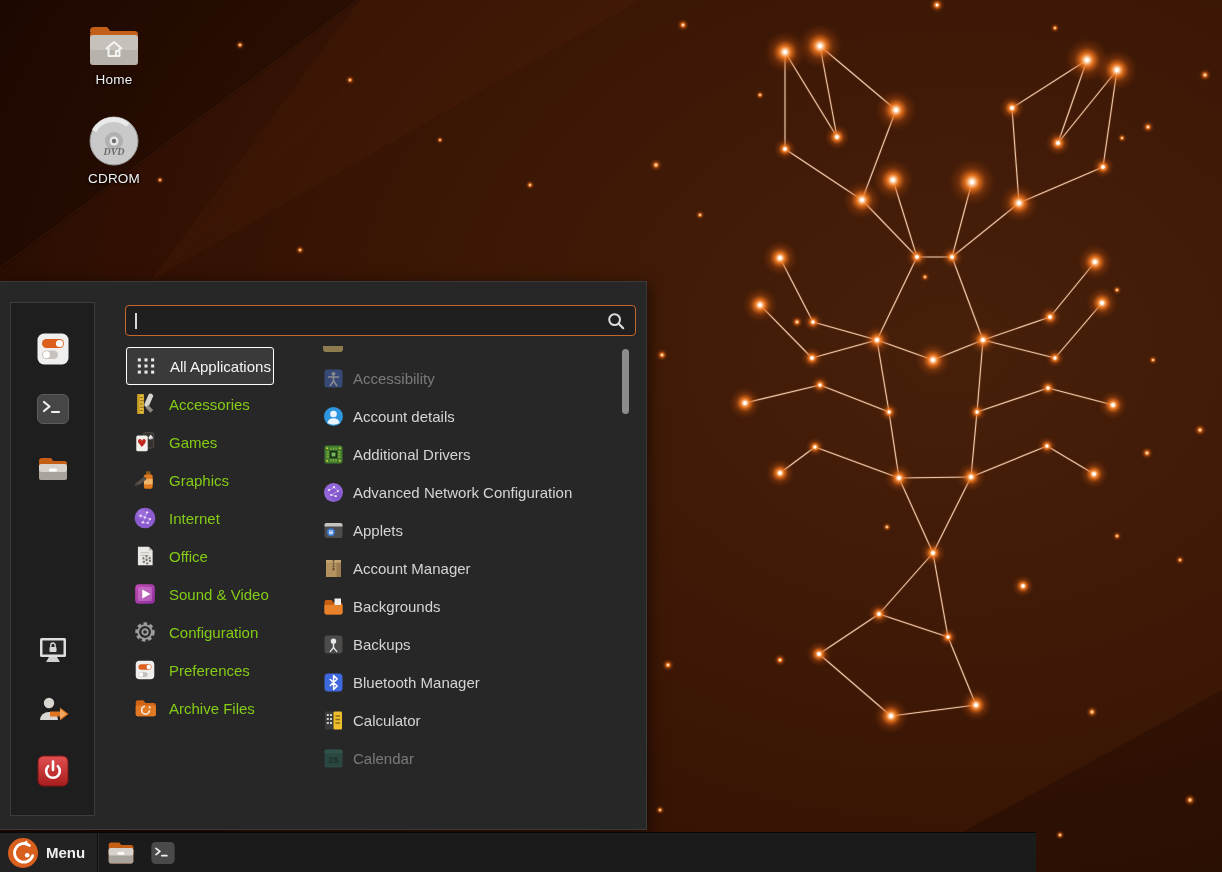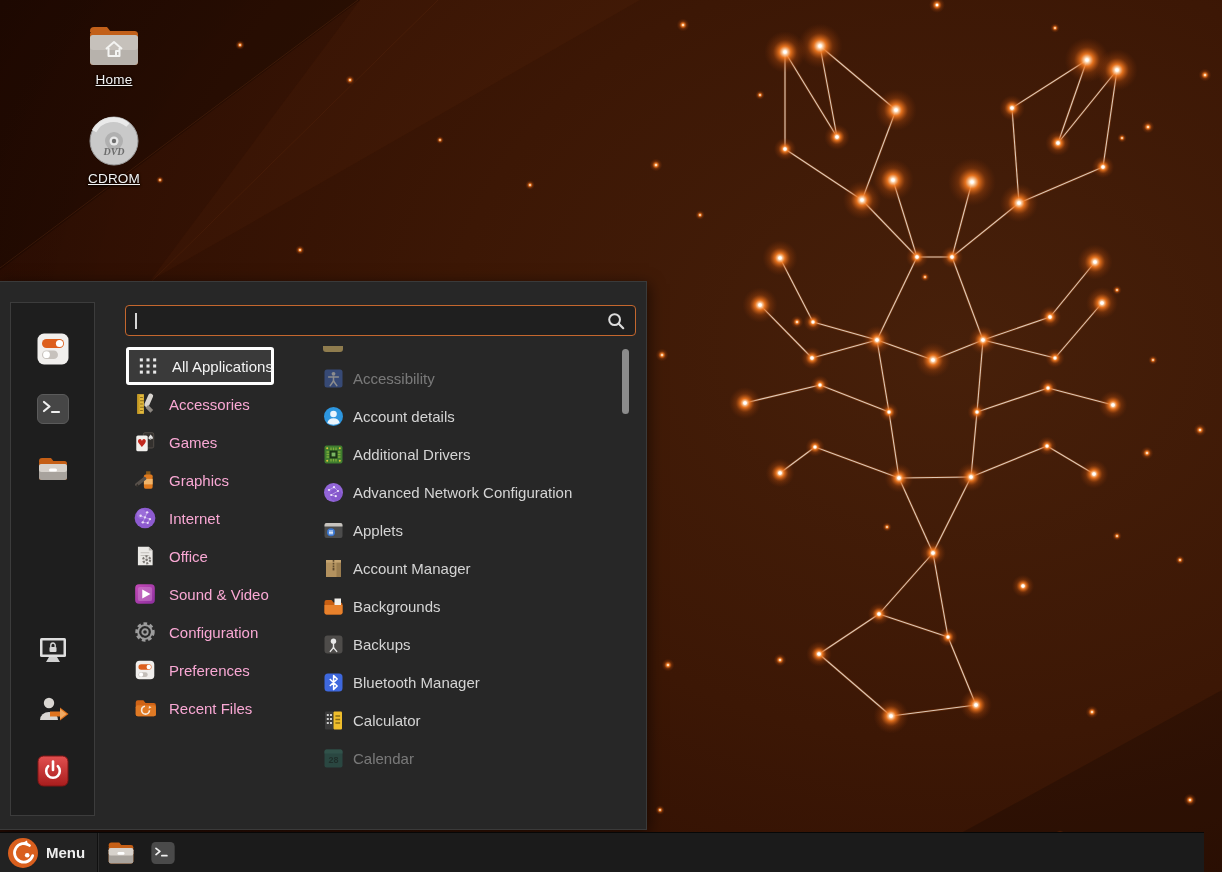--- a/index.html
+++ b/index.html
@@ -13,21 +13,20 @@
   }
   svg{display:block;}
   .wallpaper{position:absolute;left:0;top:0;}
 
   
   .desktop-icon{position:absolute;width:96px;text-align:center;}
   .di-art{margin:0 auto;}
   .di-label{
     margin-top:4px;font-size:13.5px;color:#f3f3f3;letter-spacing:.2px;
     text-shadow:0 1px 3px rgba(0,0,0,.9), 0 0 2px rgba(0,0,0,.8);
-    text-decoration:underline;
   }
 
   
   .menu-popup{
     position:absolute;left:0;top:281px;width:647px;height:549px;
     background:#272727;border:1px solid #3a3a3a;border-left:none;
     box-shadow:2px 3px 14px rgba(0,0,0,.55);z-index:5;
   }
   .menu-sidebar{
     position:absolute;left:10px;top:20px;width:85px;height:514px;
@@ -42,41 +41,41 @@
     position:absolute;left:125px;top:23px;width:511px;height:31px;
     background:#1f1f1f;border:1.5px solid #c4672e;border-radius:4px;
     display:flex;align-items:center;padding:0 9px;
   }
   .caret{width:1.5px;height:16px;background:#d6d6d6;}
   .search-spacer{flex:1;}
 
   .categories{position:absolute;left:126px;top:65px;width:172px;list-style:none;margin:0;padding:0;}
   .cat-row{height:38px;display:flex;align-items:center;padding:0 8px 0 7px;border-radius:3px;}
   .cat-row .ci{width:24px;height:24px;margin-right:12px;flex:none;}
-  .cat-label{font-size:15px;color:#f9a8d4;white-space:nowrap;}
-  .cat-row.selected{background:#3a3a3a;border:3px solid #ffffff;width:148px;}
+  .cat-label{font-size:15px;color:#84cc16;white-space:nowrap;}
+  .cat-row.selected{background:#3a3a3a;border:1px solid #ffffff;width:148px;}
   .cat-row.selected .cat-label{color:#f3f3f3;}
 
   .apps{position:absolute;left:320px;top:77px;width:300px;list-style:none;margin:0;padding:0;}
   .app-row{height:38px;display:flex;align-items:center;}
   .app-row .ai{width:21px;height:21px;margin:0 9px 0 3px;flex:none;}
   .app-label{font-size:15px;color:#d4d4d4;white-space:nowrap;}
   .app-row.faded{opacity:.47;}
   .app-sliver{
     position:absolute;left:323px;top:64px;width:20px;height:6px;
     background:#8f7c4e;border-radius:0 0 3px 3px;
   }
   .apps-scrollbar{
     position:absolute;left:622px;top:67px;width:7px;height:65px;
     background:#8c8c8c;border-radius:4px;
   }
 
   
   .taskbar{
-    position:absolute;left:0;top:832px;width:1204px;height:40px;
+    position:absolute;left:0;top:832px;width:1036px;height:40px;
     background:#1b1b1b;border-top:1px solid #070707;z-index:6;
     display:flex;align-items:center;
   }
   .menu-button{
     height:40px;display:flex;align-items:center;padding:0 12px 0 8px;background:#222222;
   }
   .menu-button-label{margin-left:8px;font-size:15px;font-weight:bold;color:#efefef;}
   .tb-sep{width:2px;height:40px;background:#101010;border-right:1px solid #2c2c2c;}
   .tb-launcher{height:40px;display:flex;align-items:center;justify-content:center;padding:0 6px;}
 </style>
@@ -536,21 +535,21 @@
         </svg>
         <span class="cat-label">Preferences</span>
       </li>
       <li class="cat-row">
         <svg class="ci" viewBox="0 0 22 22">
           <path d="M2.5 6 q0-2 2-2 h5 l2 2.5 h7.5 q2 0 2 2 v8 q0 2 -2 2 h-14.5 q-2 0 -2-2 z" fill="#cf6316"></path>
           <rect x="2.5" y="8.5" width="18.5" height="10" rx="1.8" fill="#e07a25"></rect>
           <circle cx="11.5" cy="13" r="3.6" fill="none" stroke="#f6e9dc" stroke-width="1.5" stroke-dasharray="16 7"></circle>
           <path d="M14.6 9.2 l2.4 1.1 -2.6 1.4 z" fill="#f6e9dc"></path>
         </svg>
-        <span class="cat-label">Recent Files</span>
+        <span class="cat-label">Archive Files</span>
       </li>
     </ul>
 
     <div class="app-sliver"></div>
 
     <ul class="apps">
       <li class="app-row faded">
         <svg class="ai" viewBox="0 0 21 21">
           <rect x="1.5" y="1.5" width="18" height="18" rx="2.5" fill="#4a72cf"></rect>
           <circle cx="10.5" cy="5.8" r="1.9" fill="#ffffff"></circle>

